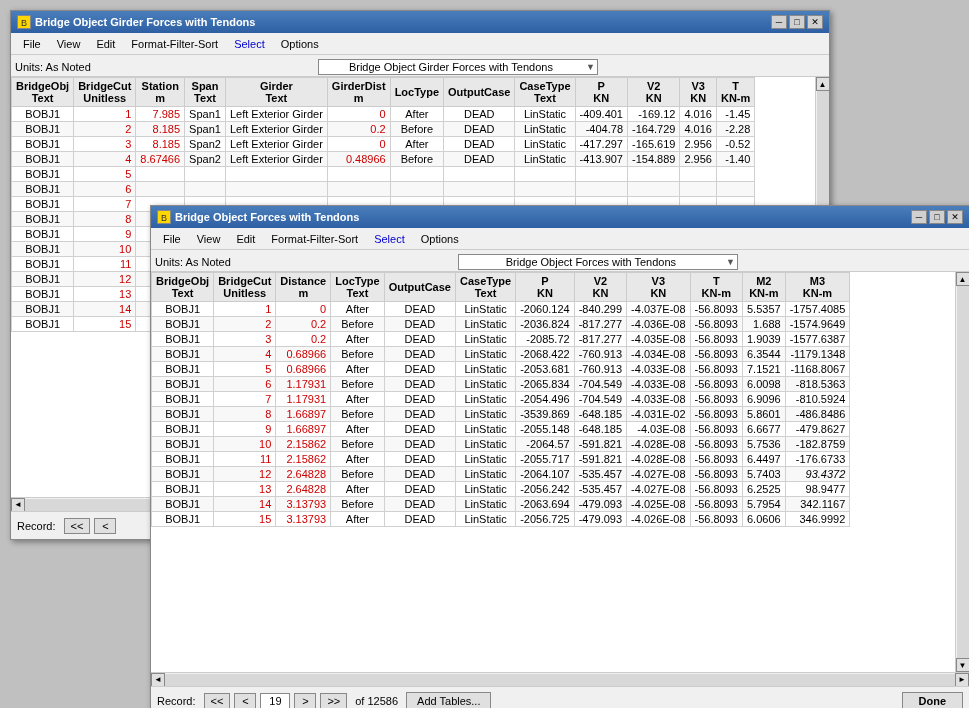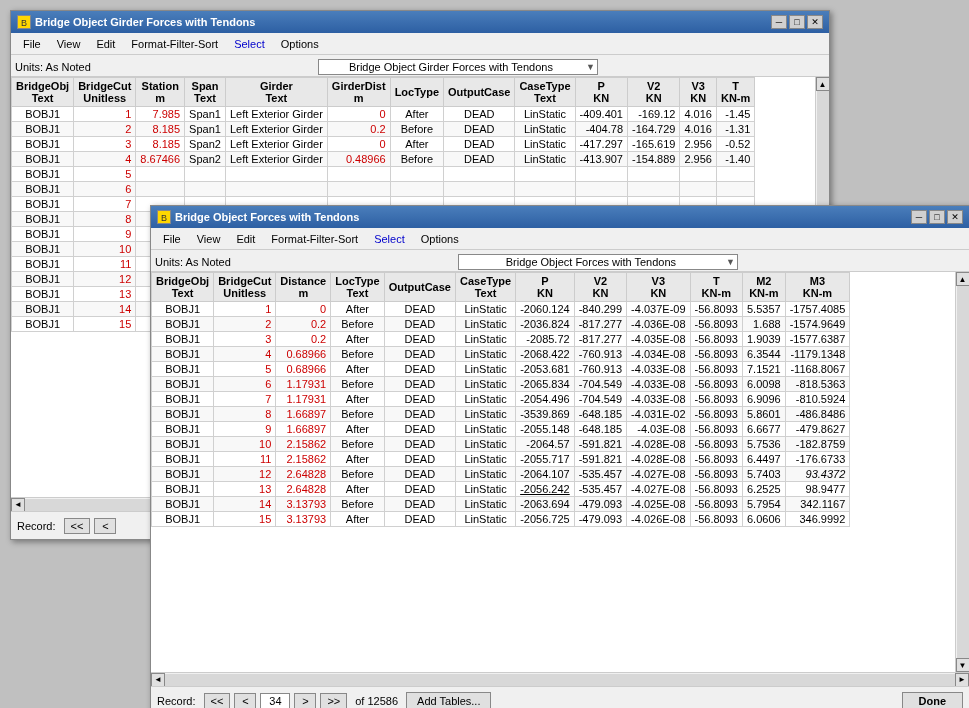--- a/index.html
+++ b/index.html
@@ -326,21 +326,21 @@
                 <td style="text-align: right; color: rgb(204, 0, 0);">8.185</td>
                 <td style="text-align: center;">Span1</td>
                 <td style="text-align: center;">Left Exterior Girder</td>
                 <td style="text-align: right; color: rgb(204, 0, 0);">0.2</td>
                 <td style="text-align: center;">Before</td>
                 <td style="text-align: center;">DEAD</td>
                 <td style="text-align: center;">LinStatic</td>
                 <td style="text-align: right;">-404.78</td>
                 <td style="text-align: right;">-164.729</td>
                 <td style="text-align: right;">4.016</td>
-                <td style="text-align: right;">-1.31</td>
+                <td style="text-align: right;">-2.28</td>
               </tr>
               <tr>
                 <td style="text-align: center;">BOBJ1</td>
                 <td style="text-align: right; color: rgb(204, 0, 0);">3</td>
                 <td style="text-align: right; color: rgb(204, 0, 0);">8.185</td>
                 <td style="text-align: center;">Span2</td>
                 <td style="text-align: center;">Left Exterior Girder</td>
                 <td style="text-align: right; color: rgb(204, 0, 0);">0</td>
                 <td style="text-align: center;">After</td>
                 <td style="text-align: center;">DEAD</td>
@@ -608,21 +608,21 @@
           <tbody id="inner-table-body">
           <tr>
                 <td style="text-align: center;">BOBJ1</td>
                 <td style="text-align: right; color: rgb(204, 0, 0);">1</td>
                 <td style="text-align: right; color: rgb(204, 0, 0);">0</td>
                 <td style="text-align: center;">After</td>
                 <td style="text-align: center;">DEAD</td>
                 <td style="text-align: center;">LinStatic</td>
                 <td style="text-align: right;">-2060.124</td>
                 <td style="text-align: right;">-840.299</td>
-                <td style="text-align: right;">-4.037E-09</td>
+                <td style="text-align: right;">-4.037E-08</td>
                 <td style="text-align: right;">-56.8093</td>
                 <td style="text-align: right;">5.5357</td>
                 <td style="text-align: right;">-1757.4085</td>
               </tr>
               <tr>
                 <td style="text-align: center;">BOBJ1</td>
                 <td style="text-align: right; color: rgb(204, 0, 0);">2</td>
                 <td style="text-align: right; color: rgb(204, 0, 0);">0.2</td>
                 <td style="text-align: center;">Before</td>
                 <td style="text-align: center;">DEAD</td>
@@ -774,21 +774,21 @@
                 <td style="text-align: right;">5.7403</td>
                 <td style="text-align: right; font-style: italic;">93.4372</td>
               </tr>
               <tr>
                 <td style="text-align: center;">BOBJ1</td>
                 <td style="text-align: right; color: rgb(204, 0, 0);">13</td>
                 <td style="text-align: right; color: rgb(204, 0, 0);">2.64828</td>
                 <td style="text-align: center;">After</td>
                 <td style="text-align: center;">DEAD</td>
                 <td style="text-align: center;">LinStatic</td>
-                <td style="text-align: right; text-decoration: underline;">-2056.242</td>
+                <td style="text-align: right;">-2056.242</td>
                 <td style="text-align: right;">-535.457</td>
                 <td style="text-align: right;">-4.027E-08</td>
                 <td style="text-align: right;">-56.8093</td>
                 <td style="text-align: right;">6.2525</td>
                 <td style="text-align: right;">98.9477</td>
               </tr>
               <tr>
                 <td style="text-align: center;">BOBJ1</td>
                 <td style="text-align: right; color: rgb(204, 0, 0);">14</td>
                 <td style="text-align: right; color: rgb(204, 0, 0);">3.13793</td>
@@ -830,20 +830,20 @@
       <div style="width:14px; height:14px; background:#e0e0e0; border:1px solid #888; display:flex; align-items:center; justify-content:center; font-size:8px; cursor:pointer;">◄</div>
       <div style="flex:1; height:12px; background:#d8d8d8;"></div>
       <div style="width:14px; height:14px; background:#e0e0e0; border:1px solid #888; display:flex; align-items:center; justify-content:center; font-size:8px; cursor:pointer;">►</div>
     </div>
   </div>
 
   <div class="record-bar">
     <span style="font-size:11px; margin-right:4px;">Record:</span>
     <button class="record-btn">&lt;&lt;</button>
     <button class="record-btn">&lt;</button>
-    <div class="record-num">34</div>
+    <div class="record-num">19</div>
     <button class="record-btn">&gt;</button>
     <button class="record-btn">&gt;&gt;</button>
     <span style="font-size:11px; margin-left:4px;">of 12586</span>
     <button class="btn-action">Add Tables...</button>
     <button class="btn-done">Done</button>
   </div>
 </div>
 
 </body></html>

